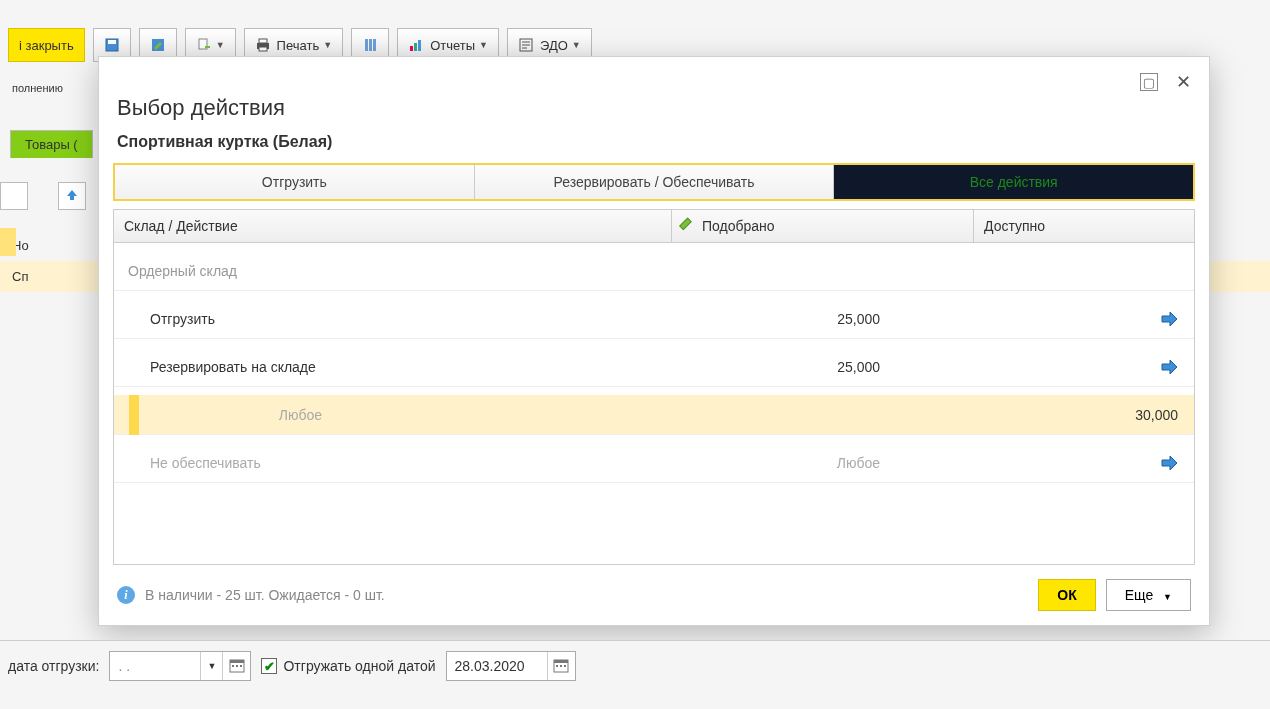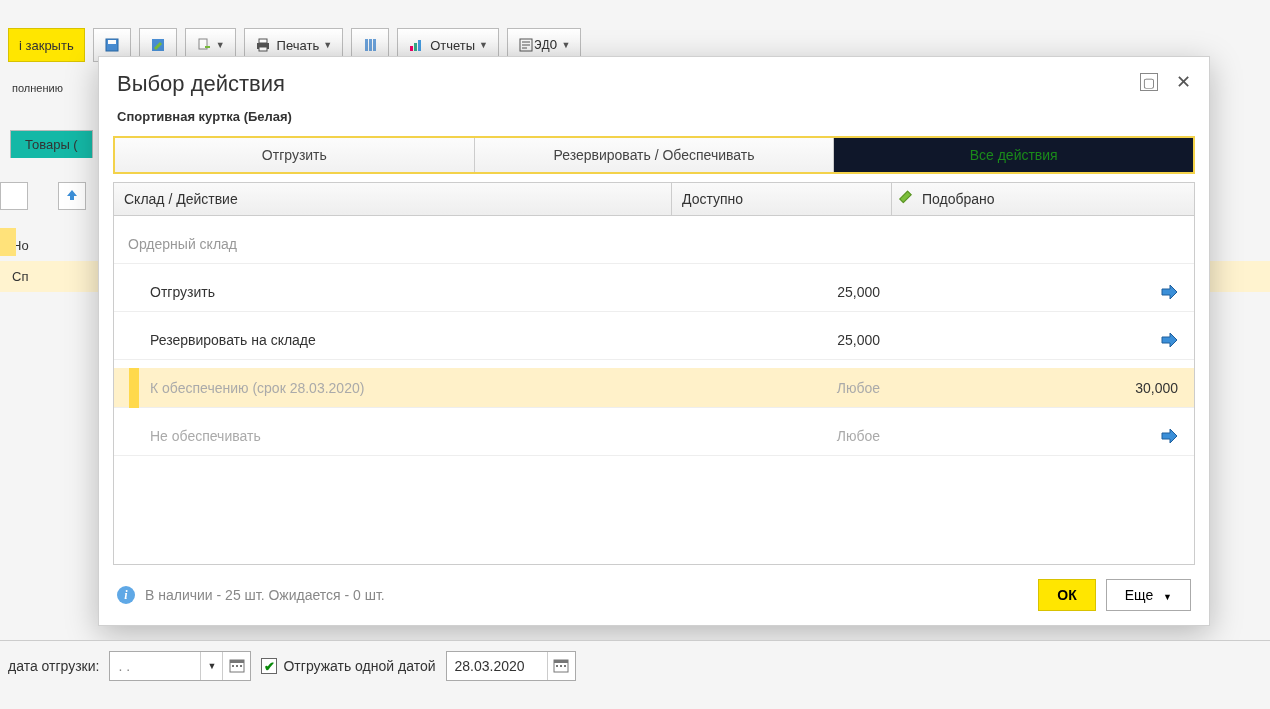--- a/index.html
+++ b/index.html
@@ -39,21 +39,21 @@
   .bg-tabs {
     position: absolute;
     top: 130px;
     left: 10px;
     display: flex;
   }
   .bg-tab {
     border: 1px solid #bbb;
     border-bottom: none;
     padding: 6px 14px;
-    background: #14b8a6;
+    background: #84cc16;
     font-size: 13px;
   }
   .bg-below {
     position: absolute;
     top: 70px; left: 0px;
     font-size: 11px; color:#333;
     padding: 12px;
   }
   .bg-table {
     position: absolute;
@@ -115,25 +115,25 @@
     border:1px solid #d0d0d0;
     display: flex;
     flex-direction: column;
   }
   .modal-header {
     display: flex;
     justify-content: space-between;
     align-items: flex-start;
     padding: 14px 18px 4px 18px;
   }
-  .modal-title { font-size: 22px; color:#333; }
+  .modal-title { font-size: 22px; color:#333;margin-top:24px; }
   .modal-ctrl { display:flex; gap:18px; margin-top:2px;}
   .win-btn { width:18px; height:18px; border:1px solid #888; color:#666; font-size:13px; display:flex;align-items:center;justify-content:center; cursor:pointer;}
   .close-x { font-size:18px; color:#555; cursor:pointer; line-height:1;}
-  .modal-sub { font-size:13px; font-weight:bold; padding: 8px 18px; }
+  .modal-sub { font-size:16px; font-weight:bold; padding: 8px 18px; }
   .segments {
     display:flex;
     margin: 4px 14px 8px 14px;
     border: 2px solid #f3d24a;
   }
   .seg {
     flex:1;
     text-align:center;
     padding: 9px 0;
     border-right:1px solid #ccc;
@@ -307,21 +307,21 @@
     <span style="margin-left:6px;">Отчеты</span>
     <span class="dd">▼</span>
   </div>
   <div class="bg-btn">
     <span class="icon16">
       <svg viewBox="0 0 16 16">
           <rect x="2" y="2" width="12" height="12" fill="none" stroke="#555"></rect>
           <path d="M4 5h8M4 8h8M4 11h5" stroke="#555"></path>
         </svg>
     </span>
-    <span style="font-family:Liberation Mono, monospace;">ЭДО</span>
+    <span style="margin-left:6px;">ЭДО</span>
     <span class="dd">▼</span>
   </div>
 </div>
 
 <div class="bg-below"><span>полнению</span></div>
 
 <div class="bg-tabs">
   <div class="bg-tab">
     <span>Товары (</span>
   </div>
@@ -366,26 +366,26 @@
     <div class="seg active">
       <span>Все действия</span>
     </div>
   </div>
 
   <div class="grid">
     <div class="grid-header">
       <div class="gh gh1">
         <span>Склад / Действие</span>
       </div>
-      <div class="gh gh2">
-        <span>Доступно</span>
-      </div>
       <div class="gh gh3">
         <span class="pencil"></span>
         <span>Подобрано</span>
+      </div>
+      <div class="gh gh2">
+        <span>Доступно</span>
       </div>
     </div>
     <div class="grid-body">
       <div class="row group">
         <div class="cell1">Ордерный склад</div>
         <div class="cell2"></div>
           <div class="cell3"></div>
       </div>
       <div class="row indent">
         <div class="cell1">Отгрузить</div>
@@ -404,21 +404,20 @@
         <div class="cell3">
           <span class="arrow-icon">
             <svg viewBox="0 0 18 18">
                 <path d="M2 6 L10 6 L10 2 L17 9 L10 16 L10 12 L2 12 Z" fill="#3b8fd8" stroke="#1e5e9c"></path>
               </svg>
           </span>
         </div>
       </div>
       <div class="row indent highlight">
         <span class="mark"></span>
-        <div class="cell1 muted-text">К обеспечению (срок 28.03.2020)</div>
         <div class="cell2 muted-text">Любое</div>
         <div class="cell3">30,000</div>
       </div>
       <div class="row indent">
         <div class="cell1 muted-text">Не обеспечивать</div>
         <div class="cell2 muted-text">Любое</div>
         <div class="cell3">
           <span class="arrow-icon">
             <svg viewBox="0 0 18 18">
                 <path d="M2 6 L10 6 L10 2 L17 9 L10 16 L10 12 L2 12 Z" fill="#3b8fd8" stroke="#1e5e9c"></path>

